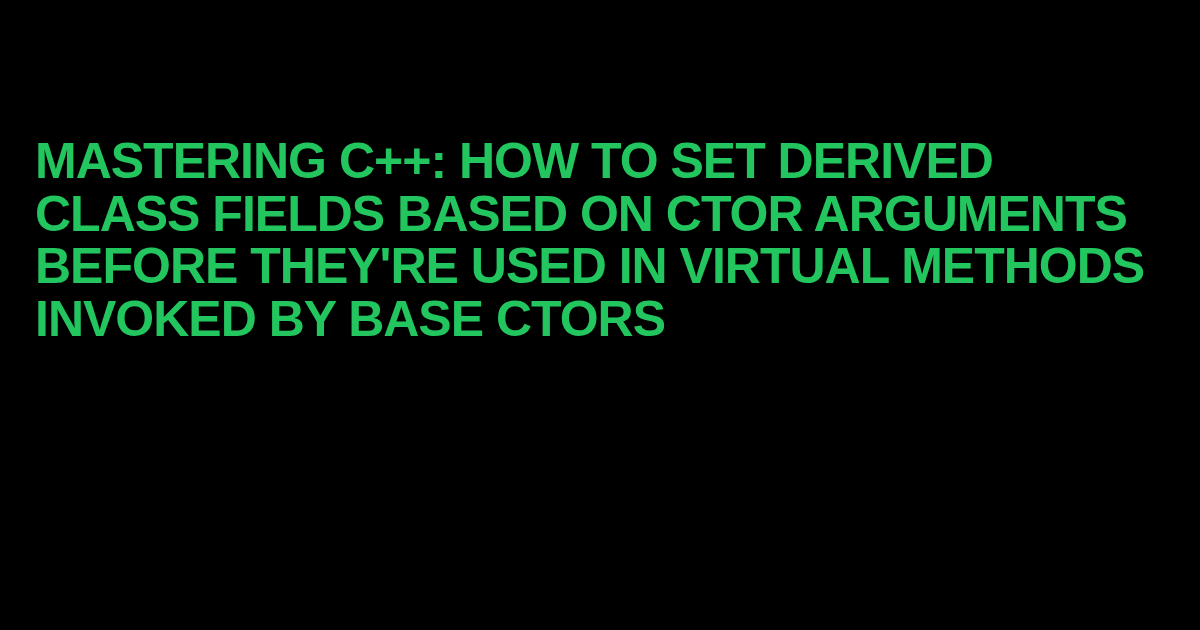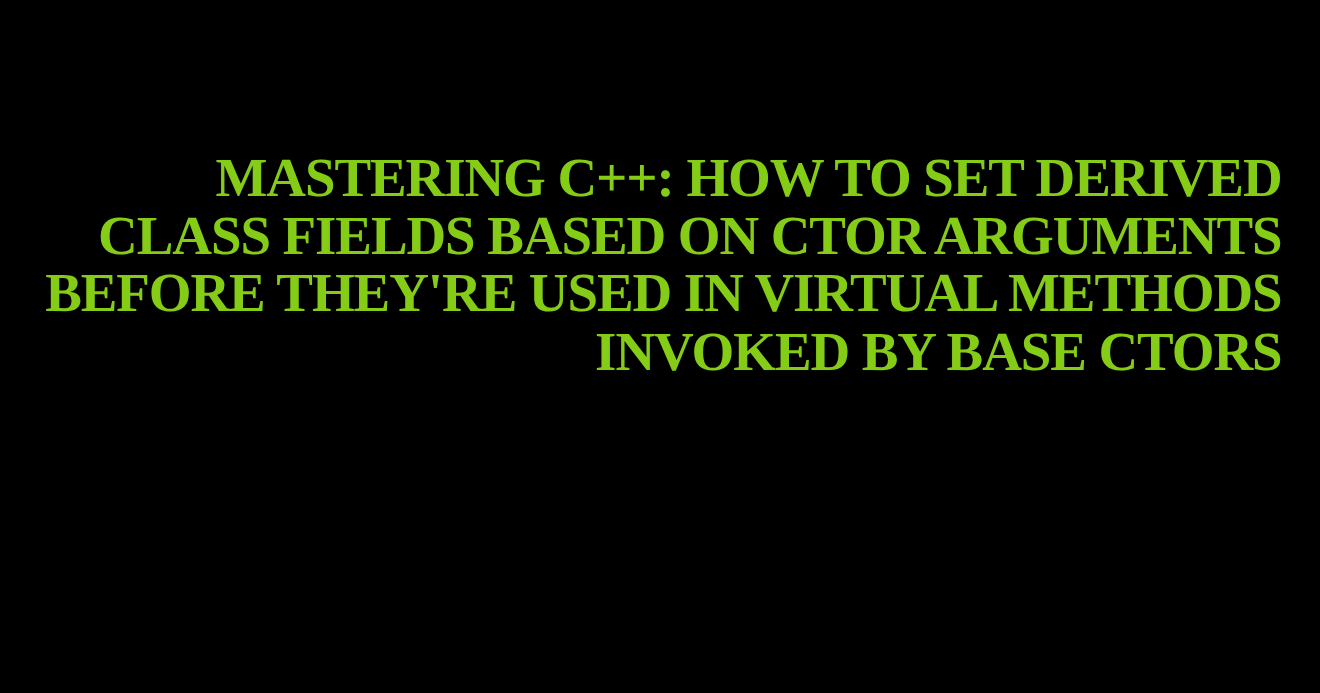--- a/index.html
+++ b/index.html
@@ -13,26 +13,26 @@
     overflow: hidden;
   }
   body {
     background-color: #000000;
     display: flex;
     align-items: flex-start;
     justify-content: center;
     padding-top: 135px;
   }
   .title {
-    color: #84cc16;
-    font-family: Liberation Serif, serif;
+    color: #22c55e;
+    font-family: Liberation Sans, sans-serif;
     font-weight: 900;
     font-size: 50px;
     line-height: 1.05;
-    text-align: right;
+    text-align: left;
     text-transform: uppercase;
     letter-spacing: -1px;
     width: 100%;
     padding: 0 35px;
     font-stretch: condensed;
   }
 </style>
 </head>
 <body>
 

